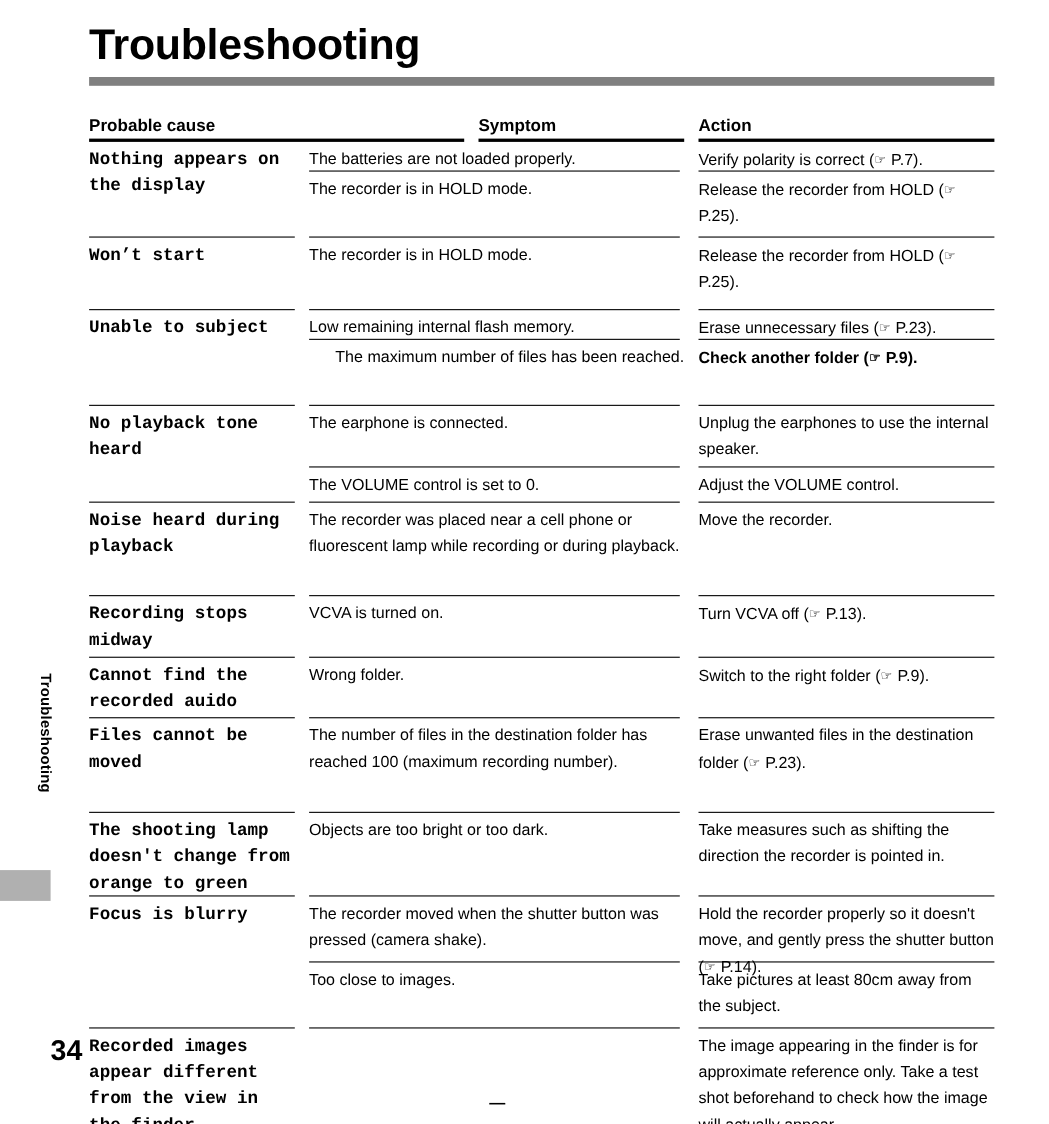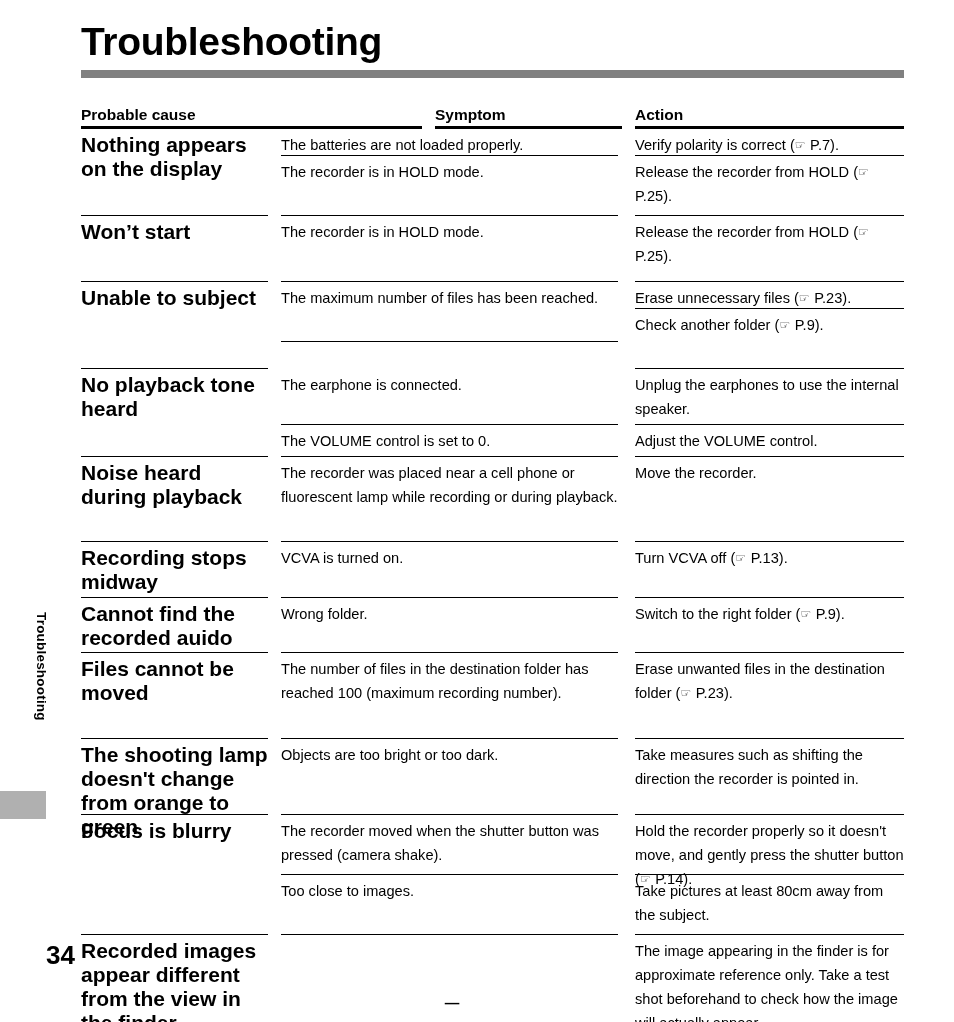--- a/index.html
+++ b/index.html
@@ -117,21 +117,22 @@
     content: "";
     position: absolute;
     left: 0;
     right: 4px;
     bottom: 0;
     height: 1.4px;
     background: #000;
   }
   .sym {
     font-weight: bold;
-    font-size: 21px;
+    font-size: 16px;
+    font-family: Liberation Mono, monospace;
   }
 
   
   .stack { display: flex; flex-direction: column; width: 100%; }
   .sub {
     position: relative;
     box-sizing: border-box;
     padding-top: 4px;
     padding-bottom: 4px;
     line-height: 24px;
@@ -202,27 +203,28 @@
         <div class="cell c3">
           <div class="stack">
             <div class="sub rule" style="height: 66px;"><span>Release the recorder from HOLD (</span><span class="hand">☞</span><span> P.25).</span></div>
           </div>
         </div>
       </div>
       <div class="trow">
         <div class="cell c1 bcell rule sym" style="height: 87px;"><span>Unable to subject</span></div>
         <div class="cell c2">
           <div class="stack">
-            <div class="sub rule" style="height: 60px;">The maximum number of files has been reached.</div>
+            <div class="sub rule" style="height: 27px;">Low remaining internal flash memory.</div>
+            <div class="sub rule" style="height: 60px; text-align: right;">The maximum number of files has been reached.</div>
           </div>
         </div>
         <div class="cell c3">
           <div class="stack">
             <div class="sub rule" style="height: 27px;"><span>Erase unnecessary files (</span><span class="hand">☞</span><span> P.23).</span></div>
-            <div class="sub rule" style="height: 60px;"><span>Check another folder (</span><span class="hand">☞</span><span> P.9).</span></div>
+            <div class="sub rule" style="height: 60px; font-weight: bold;"><span>Check another folder (</span><span class="hand">☞</span><span> P.9).</span></div>
           </div>
         </div>
       </div>
       <div class="trow">
         <div class="cell c1 bcell rule sym" style="height: 88px;"><span>No playback tone heard</span></div>
         <div class="cell c2">
           <div class="stack">
             <div class="sub rule" style="height: 56px;">The earphone is connected.</div>
             <div class="sub rule" style="height: 32px;">The VOLUME control is set to 0.</div>
           </div>

